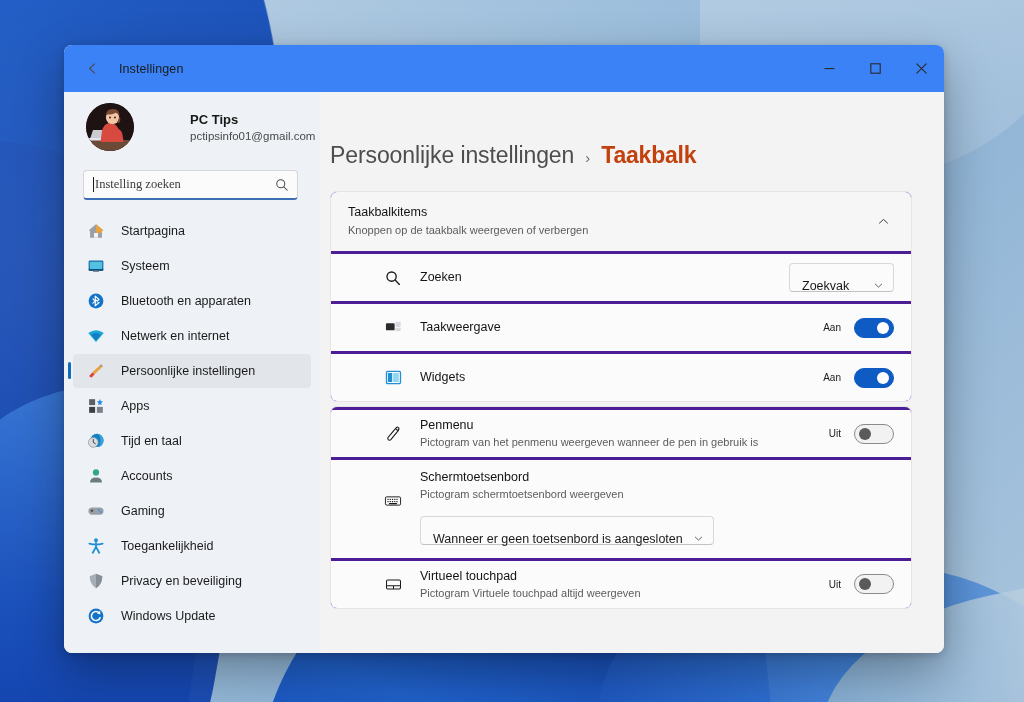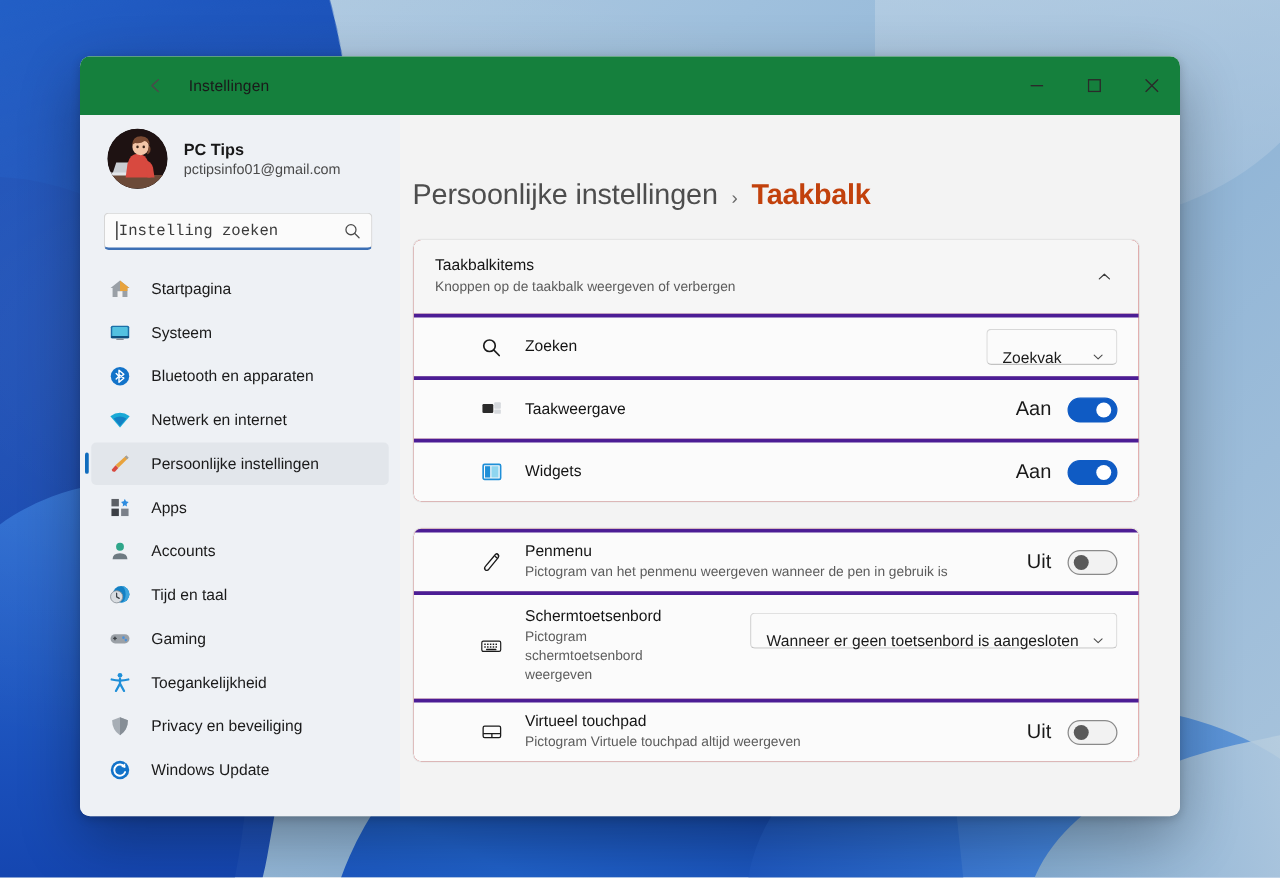--- a/index.html
+++ b/index.html
@@ -80,25 +80,24 @@
     overflow: hidden;
     display: flex;
     flex-direction: column;
   }
 
   
   #titlebar {
     height: 47px;
     display: flex;
     align-items: center;
-    background: #15803d;
+    background: #3b82f6;
     flex: 0 0 auto;
     position: relative;
     z-index: 3;
-    padding-left: 32px;
   }
   #back-button {
     width: 30px; height: 30px;
     margin-left: 13px;
     border-radius: 4px;
     display: flex; align-items: center; justify-content: center;
     color: #4a4a4a;
   }
   #window-title {
     margin-left: 12px;
@@ -122,20 +121,21 @@
     flex: 0 0 256px;
     background: #eef1f5;
     padding: 0 0 0 0;
     overflow: hidden;
     position: relative;
   }
   #account-block {
     display: flex; align-items: center;
     padding: 6px 0 0 22px;
     height: 64px;
+    gap: 43px;
   }
   #avatar {
     width: 48px; height: 48px;
     border-radius: 50%;
     overflow: hidden;
     flex: 0 0 48px;
     background: #1d1414;
     position: relative;
   }
   #account-text { margin-left: 13px; overflow: hidden; }
@@ -160,21 +160,21 @@
     display: flex; align-items: center;
     padding: 0 8px 0 9px;
   }
   #search-caret {
     width: 1px; height: 15px; background: #1a1a1a;
     margin-right: 1px;
   }
   #search-input {
     flex: 1 1 auto;
     border: none; outline: none; background: transparent;
-    font-family: Liberation Mono, monospace;
+    font-family: Liberation Serif, serif;
     font-size: 12.5px;
     color: #1a1a1a;
   }
   #search-input::placeholder { color: #3b3b3b; opacity: 1; }
   #search-icon { color: #4a4a4a; display: flex; flex: 0 0 auto; }
 
   #nav-list { margin-top: 14px; }
   .nav-item {
     position: relative;
     height: 34px;
@@ -223,24 +223,24 @@
   .crumb-sep {
     font-size: 15px; color: #6b6b6b;
     margin: 0 11px;
   }
   .crumb-current {
     font-size: 23px; color: #c2410c; font-weight: bold;
     letter-spacing: -.2px;
   }
 
   .card {
-    background: #b91c1c;
+    background: #6d28d9;
     border: 1px solid #e5e5e5;
     border-radius: 7px;
-    margin-bottom: 20px;
+    margin-bottom: 4px;
     overflow: hidden;
   }
   .card-header {
     display: flex; align-items: center;
     padding: 12px 17px 13px 17px;
     background: #f6f6f6;
     min-height: 56px;
   }
   .card-header-text { flex: 1 1 auto; }
   .card-title { font-size: 12.5px; color: #141414; line-height: 17px; }
@@ -257,21 +257,21 @@
   .row-icon {
     width: 20px; height: 20px;
     flex: 0 0 20px;
     display: flex; align-items: center; justify-content: center;
     margin-right: 17px;
   }
   .row-text { flex: 1 1 auto; min-width: 0; }
   .row-title { font-size: 12.5px; color: #141414; line-height: 17px; }
   .row-sub { font-size: 11px; color: #5c5c5c; line-height: 15px; margin-top: 1px; }
   .row-right { display: flex; align-items: center; flex: 0 0 auto; margin-left: 12px; }
-  .row-state { font-size: 16px; color: #1a1a1a; margin-right: 13px; }
+  .row-state { font-size: 10px; color: #1a1a1a; margin-right: 13px; }
 
   
   .toggle {
     width: 40px; height: 20px;
     border-radius: 10px;
     position: relative;
     flex: 0 0 40px;
   }
   .toggle.on { background: #0f5bc4; border: 1px solid #0f5bc4; }
   .toggle.off { background: #f2f2f2; border: 1px solid #8a8a8a; }
@@ -295,21 +295,21 @@
     padding: 16px 9px 0 12px;
     font-size: 12.5px;
     color: #1a1a1a;
   }
   .dropdown.fixed-w { width: 105px; }
   .dropdown .dd-label { flex: 1 1 auto; white-space: nowrap; }
   .dropdown .dd-chev { margin-left: 10px; color: #4a4a4a; display: flex; }
 
   
   .row.stacked {
-    flex-direction: row;
+    flex-direction: column;
     align-items: stretch;
     padding: 9px 17px 11px 52px;
   }
   .row.stacked .stack-top { display: flex; align-items: flex-start; }
   .row.stacked .stack-bottom { padding-left: 37px; margin-top: 5px; }
   .row.stacked .row-icon { margin-top: 22px; }
 
   svg { display: block; }
 </style>
 </head>
@@ -459,37 +459,37 @@
                 <rect x="11" y="11" width="6.6" height="6.6" fill="#7a8089"></rect>
                 <path d="M14.3 2.2 L15.3 4.5 L17.7 5.1 L15.9 6.8 L16.2 9.2 L14.3 8 L12.4 9.2 L12.7 6.8 L10.9 5.1 L13.3 4.5 Z" fill="#2d8ce0"></path>
               </svg>
             </span>
             <span class="nav-label">Apps</span>
           </div>
 
           <div class="nav-item">
             <span class="nav-icon">
               <svg width="18" height="18" viewBox="0 0 20 20">
-                <circle cx="10" cy="6" r="3.5" fill="#2fa68a"></circle>
-                <path d="M3.4 17.2 q0 -5.4 6.6 -5.4 q6.6 0 6.6 5.4 Z" fill="#6e7a82"></path>
-              </svg>
-            </span>
-            <span class="nav-label">Accounts</span>
-          </div>
-
-          <div class="nav-item">
-            <span class="nav-icon">
-              <svg width="18" height="18" viewBox="0 0 20 20">
                 <circle cx="11" cy="9.4" r="7.4" fill="#1380c4"></circle>
                 <path d="M11 2 a7.4 7.4 0 0 1 0 14.8 a4 7.4 0 0 0 0 -14.8" fill="#3aa3dd"></path>
                 <circle cx="7" cy="11.6" r="5.4" fill="#d9dde1" stroke="#8d949b" stroke-width=".8"></circle>
                 <path d="M7 8.4 L7 11.6 L9.3 13" fill="none" stroke="#3b4147" stroke-width="1.1" stroke-linecap="round"></path>
               </svg>
             </span>
             <span class="nav-label">Tijd en taal</span>
+          </div>
+
+          <div class="nav-item">
+            <span class="nav-icon">
+              <svg width="18" height="18" viewBox="0 0 20 20">
+                <circle cx="10" cy="6" r="3.5" fill="#2fa68a"></circle>
+                <path d="M3.4 17.2 q0 -5.4 6.6 -5.4 q6.6 0 6.6 5.4 Z" fill="#6e7a82"></path>
+              </svg>
+            </span>
+            <span class="nav-label">Accounts</span>
           </div>
 
           <div class="nav-item">
             <span class="nav-icon">
               <svg width="18" height="18" viewBox="0 0 20 20">
                 <rect x="1.6" y="6" width="16.8" height="8.2" rx="4.1" fill="#9aa0a6"></rect>
                 <rect x="3.8" y="9.2" width="3.4" height="1.1" rx=".5" fill="#3d4247"></rect>
                 <rect x="4.9" y="8.1" width="1.2" height="3.3" rx=".5" fill="#3d4247"></rect>
                 <circle cx="13.1" cy="9" r="1.15" fill="#4a90d9"></circle>
                 <circle cx="15.2" cy="11.2" r="1.15" fill="#4a90d9"></circle>

